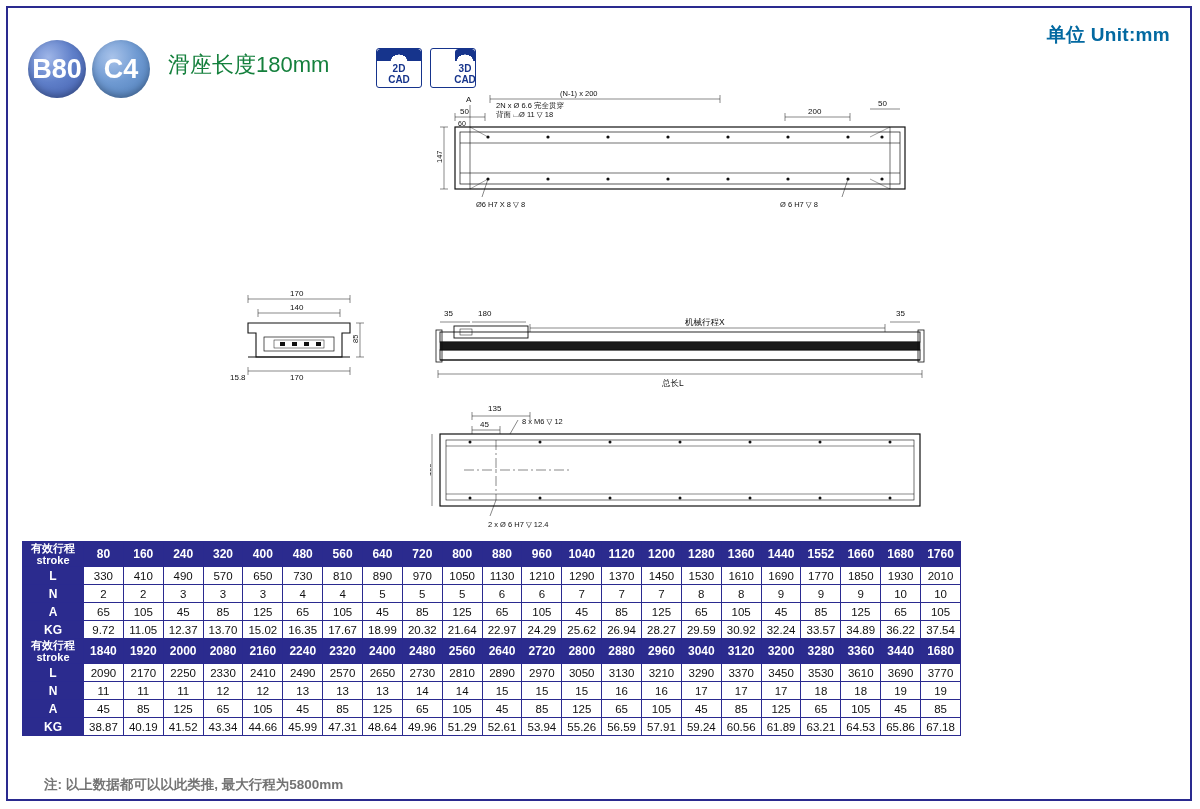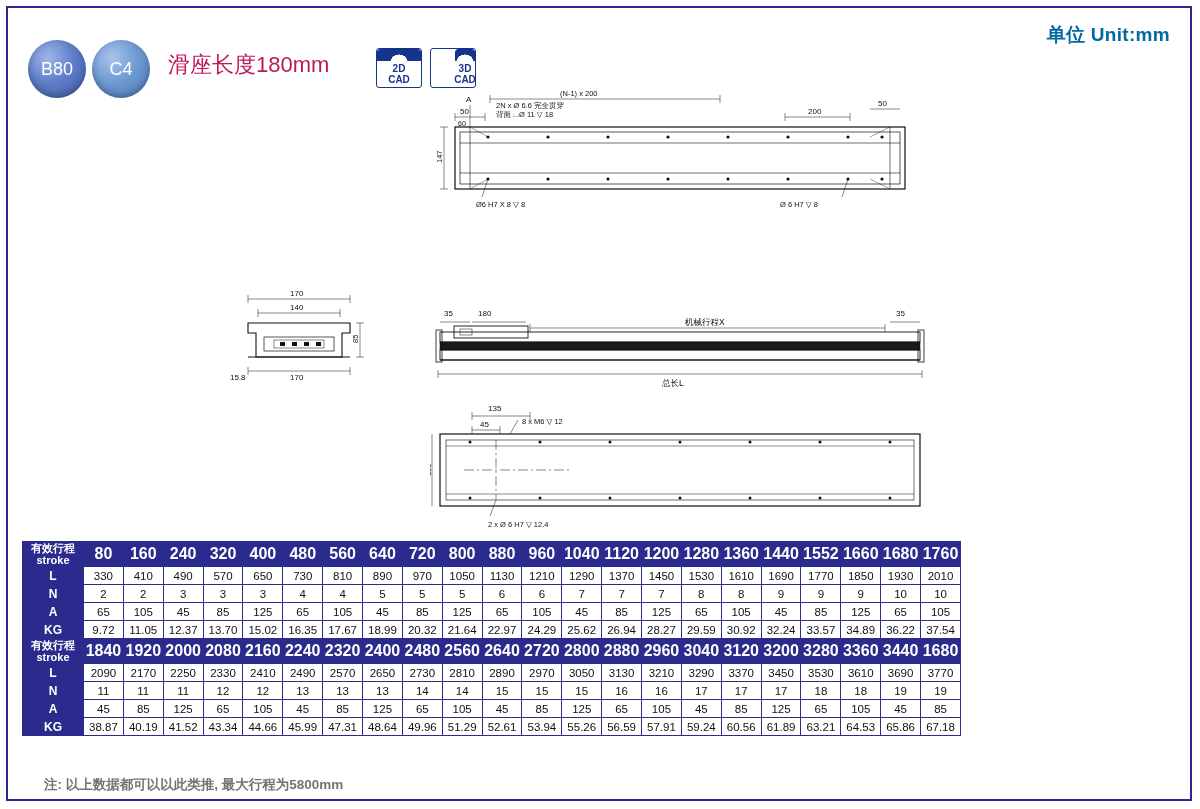--- a/index.html
+++ b/index.html
@@ -15,28 +15,28 @@
     border:2px solid #2a2a8f;box-sizing:border-box;
   }
   .unit-label{
     position:absolute;right:30px;top:22px;
     font-size:19px;font-weight:bold;color:#0369a1;letter-spacing:.3px;
   }
   
   .badge{
     position:absolute;top:40px;width:58px;height:58px;border-radius:50%;
     display:flex;align-items:center;justify-content:center;
-    color:#fff;font-size:18px;font-weight:normal;
+    color:#fff;font-size:27px;font-weight:bold;
     background:radial-gradient(circle at 35% 30%, #9fb6e8 0%, #5f7fc9 45%, #3f5aa8 100%);
     box-shadow:inset 0 -3px 6px rgba(0,0,0,.25);
   }
   #badge-b80{left:28px;}
   #badge-c4{left:92px;background:radial-gradient(circle at 35% 30%, #a9c3ea 0%, #6f9ad2 45%, #4a79b4 100%);}
   .slider-title{
-    position:absolute;left:168px;top:50px;font-size:22px;color:#be185d;font-weight:500;
+    position:absolute;left:168px;top:50px;font-size:22px;color:#15803d;font-weight:500;
   }
   .cadbtn{
     position:absolute;top:48px;width:46px;height:40px;
     border:1px solid #16348c;border-radius:3px;background:#fff;
     display:flex;flex-direction:column;align-items:center;justify-content:flex-end;
     font-size:10px;font-weight:bold;color:#16348c;line-height:11px;padding-bottom:2px;
     box-sizing:border-box;overflow:hidden;
   }
   #cad-2d{left:376px;}
   #cad-3d{left:430px;padding-left:24px;}
@@ -56,21 +56,21 @@
   }
   .spec-table td{
     border:1px solid #2a2a8f;
     text-align:center;
     font-size:11.5px;
     color:#111;
     height:17px;
     padding:0;
   }
   .spec-table td.hdr{
-    background:#2b2b8e;color:#fff;font-weight:bold;font-size:16px;
+    background:#2b2b8e;color:#fff;font-weight:bold;font-size:12px;
   }
   .spec-table td.rowlab{
     background:#2b2b8e;color:#fff;font-weight:bold;font-size:12px;width:60px;
   }
   .spec-table td.stroke-lab{
     background:#2b2b8e;color:#fff;font-weight:bold;font-size:11px;line-height:12px;
   }
   .note{
     position:absolute;left:44px;top:776px;
     color:#737373;font-size:13.5px;font-weight:bold;

